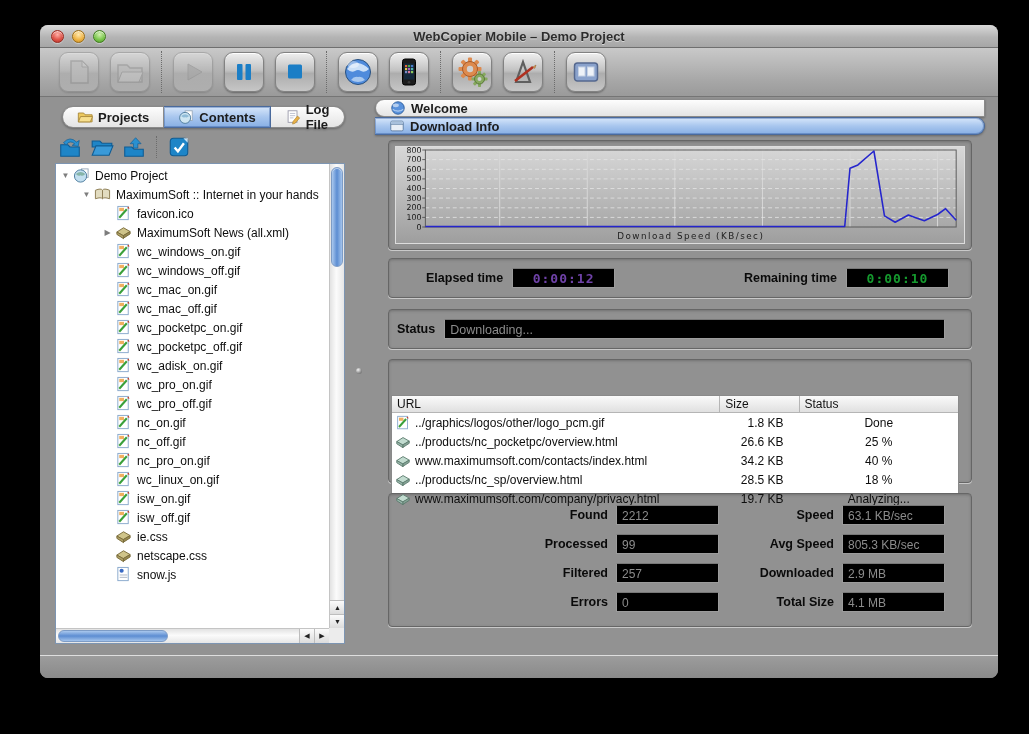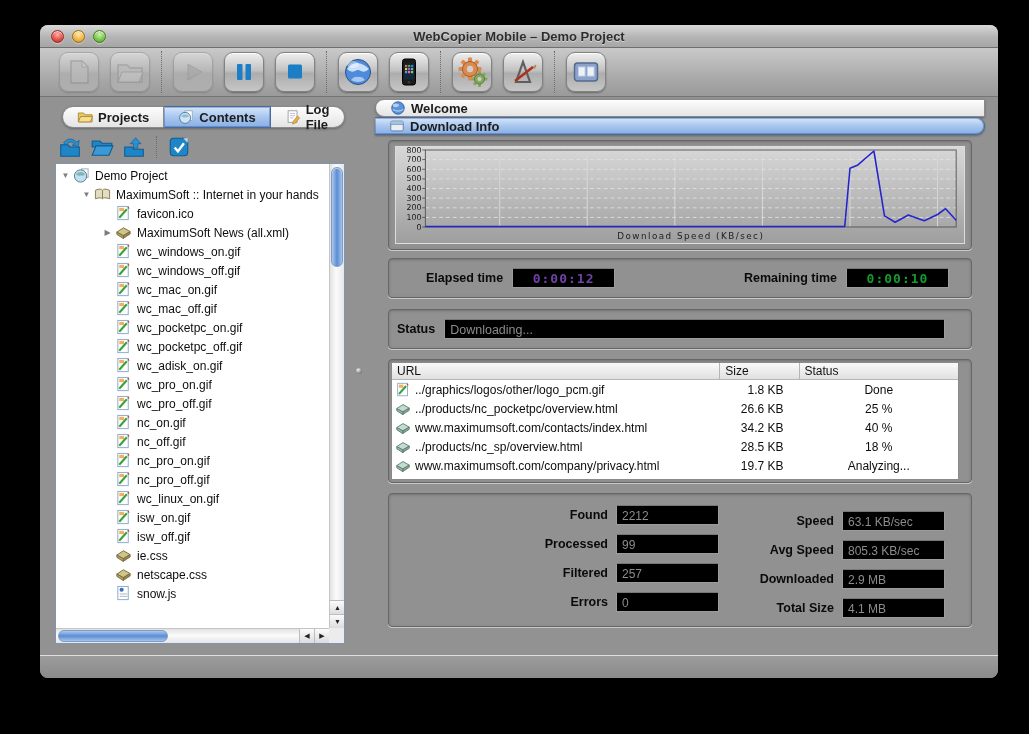--- a/index.html
+++ b/index.html
@@ -83,33 +83,33 @@
   .pair{display:flex;align-items:center;gap:9px;}
   .lbl{font-size:12.5px;font-weight:bold;color:#0a0a0a;}
   .field{background:#000000;border:1px solid #9c9c9c;border-top-color:#787878;height:20px;line-height:20px;
          padding:0 5px;font-size:12px;color:#8c8c8c;box-sizing:border-box;box-shadow:inset 0 1px 2px rgba(0,0,0,.12);overflow:hidden;white-space:nowrap;}
   .time{width:103px;text-align:center;font-family:"DejaVu Sans Mono",monospace;font-weight:bold;font-size:13px;letter-spacing:1px;}
   .time.purple{color:#6f42a8;}
   .time.green{color:#159a2e;}
   .status-box{height:40px;margin-bottom:10px;display:flex;align-items:center;gap:9px;padding:0 26px 0 8px;}
   .status-field{flex:1;font-size:12.5px;}
   .table-box{height:124px;margin-bottom:10px;padding:2px 12px 2px 2px;}
-  .dl-table{height:100%;background:#fff;border:1px solid #8a8a8a;box-sizing:border-box;overflow:hidden;font-size:12px;}
+  .dl-table{height:100%;background:#fff;border:1px solid #8a8a8a;box-sizing:border-box;overflow:hidden;font-size:12px;margin-top:33px;}
   .dl-head{display:grid;grid-template-columns:58% 14% 28%;height:17px;background:linear-gradient(180deg,#fafafa,#e0e0e0);border-bottom:1px solid #b5b5b5;box-sizing:border-box;}
   .hcell{padding:0 5px;color:#111;line-height:16px;border-right:1px solid #b5b5b5;box-sizing:border-box;overflow:hidden;}
   .hcell:last-child{border-right:none;}
   .dl-row{display:grid;grid-template-columns:58% 14% 28%;height:19px;align-items:center;color:#0d0d0d;}
   .ucell{display:flex;align-items:center;gap:4px;padding-left:3px;overflow:hidden;white-space:nowrap;}
   .ucell .icon svg{width:16px;height:16px;display:block;}
   .scell{text-align:right;padding-right:16px;}
   .stcell{text-align:center;}
   .stats-box{height:134px;display:flex;padding:10px 26px 0 12px;}
   .stats-col{display:flex;flex-direction:column;}
   .stats-col.left{flex:0 0 318px;}
-  .stats-col.right{flex:1;justify-content:flex-end;}
+  .stats-col.right{flex:1;}
   .stat-row{display:flex;align-items:center;height:21px;margin-bottom:8px;}
   .stat-row .lbl{flex:1;text-align:right;padding-right:8px;}
   .stat-field{width:103px;}
   
   .bottombar{height:22px;flex:0 0 22px;background:linear-gradient(180deg,#9c9c9c,#8a8a8a);border-top:1px solid #dedede;}
 </style>
 </head>
 <body>
 
 <div class="window">
@@ -480,32 +480,20 @@
               <span class="exp"></span>
               <span class="icon ">
                 <svg viewBox="0 0 18 18">
                   <rect x="3" y="1.5" width="11" height="14" fill="#fff" stroke="#88a8cc"></rect>
                   <rect x="4.5" y="3" width="5" height="3.5" fill="#f0b060"></rect>
                   <line x1="4.5" y1="13.5" x2="12.5" y2="4.5" stroke="#3aa03a" stroke-width="2.2"></line>
                   <path d="M12.8 3.2l1.8-1.5.6 2.5z" fill="#c04028"></path>
                 </svg>
               </span>
               <span>nc_pro_on.gif</span>
-            </div>
-            <div class="tree-row" style="padding-left:44px">
-              <span class="exp"></span>
-              <span class="icon ">
-                <svg viewBox="0 0 18 18">
-                  <rect x="3" y="1.5" width="11" height="14" fill="#fff" stroke="#88a8cc"></rect>
-                  <rect x="4.5" y="3" width="5" height="3.5" fill="#f0b060"></rect>
-                  <line x1="4.5" y1="13.5" x2="12.5" y2="4.5" stroke="#3aa03a" stroke-width="2.2"></line>
-                  <path d="M12.8 3.2l1.8-1.5.6 2.5z" fill="#c04028"></path>
-                </svg>
-              </span>
-              <span>nc_pro_off.gif</span>
             </div>
             <div class="tree-row" style="padding-left:44px">
               <span class="exp"></span>
               <span class="icon ">
                 <svg viewBox="0 0 18 18">
                   <rect x="3" y="1.5" width="11" height="14" fill="#fff" stroke="#88a8cc"></rect>
                   <rect x="4.5" y="3" width="5" height="3.5" fill="#f0b060"></rect>
                   <line x1="4.5" y1="13.5" x2="12.5" y2="4.5" stroke="#3aa03a" stroke-width="2.2"></line>
                   <path d="M12.8 3.2l1.8-1.5.6 2.5z" fill="#c04028"></path>
                 </svg>

